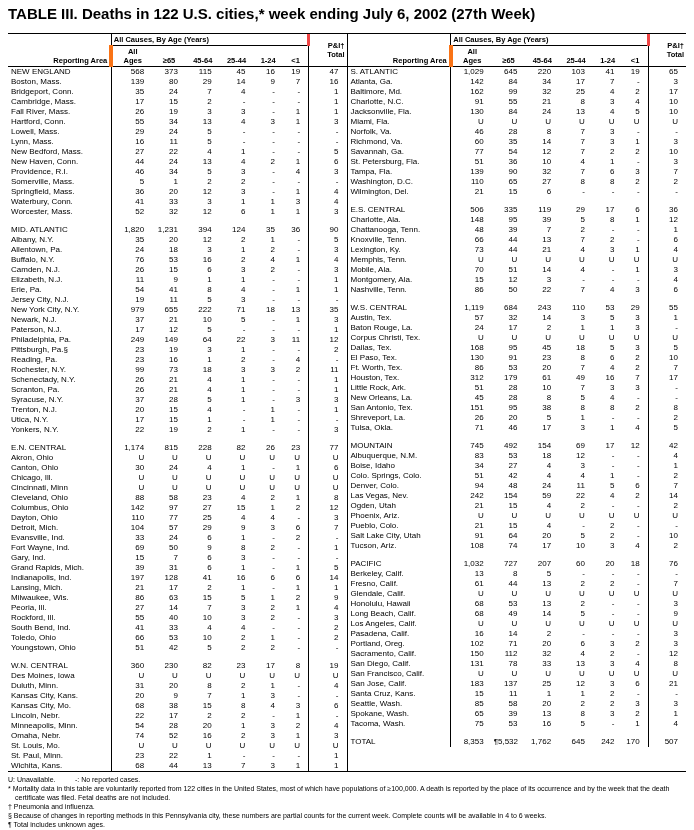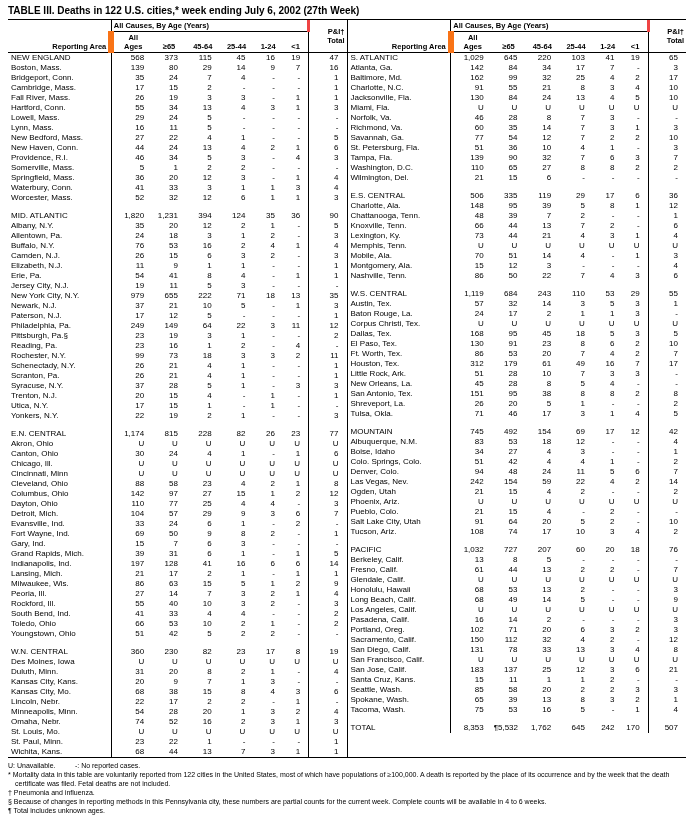--- a/index.html
+++ b/index.html
@@ -1,33 +1,33 @@
 <!DOCTYPE html>
 <html><head>
 <meta charset="utf-8">
 <style>
   html,body{margin:0;padding:0;background:#fff;color:#000;}
   body{width:694px;height:830px;overflow:hidden;font-family:"Liberation Sans",sans-serif;}
   .page{padding:5px 8px 0 8px;}
-  .title{font-size:10px;font-weight:bold;margin-bottom:3px;white-space:nowrap;}
+  .title{font-size:15px;font-weight:bold;margin-bottom:11px;white-space:nowrap;}
   .tables{display:flex;border-top:1px solid #000;border-bottom:1px solid #000;align-items:stretch;}
   .half{flex:1;min-width:0;}
   .half + .half{border-left:1px solid #000;}
   table{width:100%;border-collapse:collapse;table-layout:fixed;}
   col.c-area{width:101px;}
   col.c-all{width:40px;}
   col.c-65,col.c-4564,col.c-2544{width:33px;}
   col.c-124{width:29px;}
   col.c-lt1{width:25px;}
   col.c-pi{width:37px;}
   th{font-size:7.5px;font-weight:bold;padding:1px 2px;white-space:pre-line;vertical-align:bottom;border-bottom:1px solid #000;}
   th.area{text-align:right;vertical-align:bottom;}
   th.group{text-align:left;border-left:1px solid #000;border-right:3px solid #ef4444;}
   th.num{text-align:center;}
-  th.first{border-left:6px solid #f97316;}
+  th.first{border-left:4px solid #f97316;}
   th.pi{text-align:right;border-left:1px solid #000;vertical-align:middle;}
   td{font-size:8px;line-height:10px;height:10px;padding:0 2px;white-space:nowrap;overflow:hidden;}
   td.area{text-align:left;padding-left:3px;}
   td.num{text-align:right;padding-right:8px;}
   tbody td:nth-child(2){border-left:1px solid #000;}
   tbody td:nth-child(8){border-left:1px solid #000;}
   tr.blank td{height:8px;line-height:8px;font-size:5px;}
   .footnotes{margin-top:3px;font-size:7px;line-height:9px;}
   .footnote{white-space:pre-wrap;padding-left:7px;text-indent:-7px;}
 </style>

